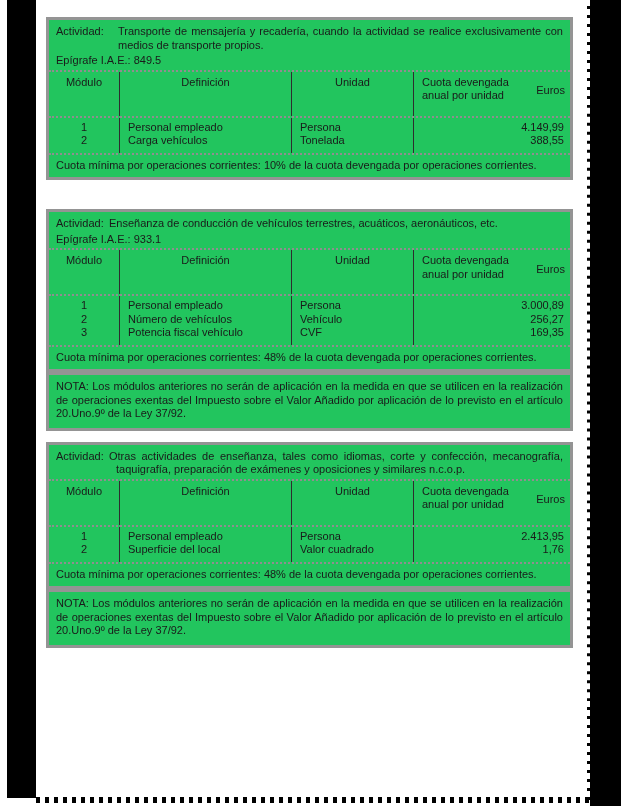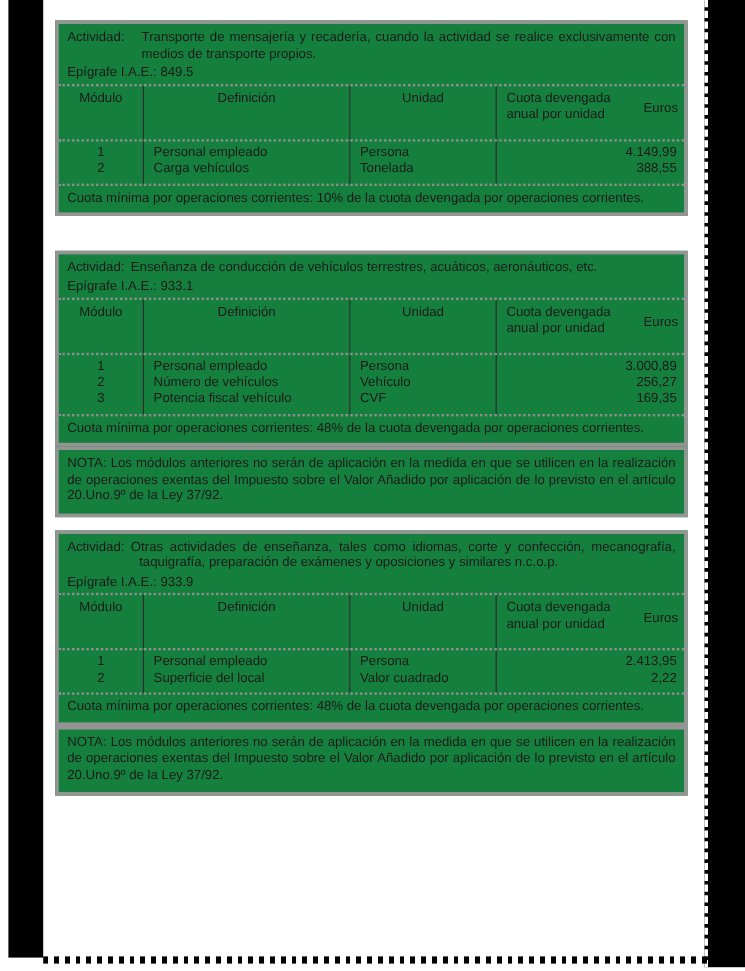--- a/index.html
+++ b/index.html
@@ -9,21 +9,21 @@
     color:#1a1a1a;font-size:11px;line-height:13.5px;
   }
   
   .band-left{position:absolute;left:7px;top:0;width:29px;height:798px;background:#000;}
   .band-right{position:absolute;right:0;top:0;width:34px;height:806px;background:#000;
     border-left:3px dashed #fff;box-sizing:border-box;}
   .dots-bottom{position:absolute;left:36px;top:797px;width:585px;height:6px;
     background:repeating-linear-gradient(to right,#000 0 4px,transparent 4px 9px);}
   
   .content{position:absolute;left:46px;top:17px;width:527px;}
-  .box,.nota{box-sizing:border-box;width:527px;background:#15803d;border:3px solid #949494;}
+  .box,.nota{box-sizing:border-box;width:527px;background:#22c55e;border:3px solid #949494;}
   .act-section{padding:5px 7px 2px 7px;}
   .hang{text-align:justify;}
   .hang .lbl{display:inline-block;text-indent:0;}
   .hang1{padding-left:62px;text-indent:-62px;}
   .hang1 .lbl{width:62px;}
   .hang2{padding-left:53px;text-indent:-53px;}
   .hang2 .lbl{width:53px;}
   .hang3{padding-left:60px;text-indent:-60px;}
   .hang3 .lbl{width:53px;}
   .epig{margin-top:2px;}
@@ -133,21 +133,20 @@
     <div class="tfoot">Cuota mínima por operaciones corrientes: 48% de la cuota devengada por operaciones corrientes.</div>
   </section>
 
   <div class="nota nota1">NOTA: Los módulos anteriores no serán de aplicación en la medida en que se utilicen en la realización de operaciones exentas del Impuesto sobre el Valor Añadido por aplicación de lo previsto en el artículo 20.Uno.9º de la Ley 37/92.</div>
 
   <section class="box b3">
     <div class="act-section">
       <div class="hang hang3">
         <span class="lbl">Actividad:</span><span>Otras actividades de enseñanza, tales como idiomas, corte y confección, mecanografía, taquigrafía, preparación de exámenes y oposiciones y similares n.c.o.p.</span>
       </div>
-      <div class="epig">Epígrafe I.A.E.: 933.9</div>
     </div>
     <div class="thead">
       <div class="hc">Módulo</div>
       <div class="hc">Definición</div>
       <div class="hc">Unidad</div>
       <div class="hc hc-cuota">
         <span>Cuota devengada</span><br>
         <span>anual por unidad</span>
         <span class="euros">Euros</span>
       </div>
@@ -160,21 +159,21 @@
       <div class="col c-def">
         <div>Personal empleado</div>
         <div>Superficie del local</div>
       </div>
       <div class="col c-uni">
         <div>Persona</div>
         <div>Valor cuadrado</div>
       </div>
       <div class="col c-amt">
         <div>2.413,95</div>
-        <div>2,22</div>
+        <div>1,76</div>
       </div>
     </div>
     <div class="tfoot">Cuota mínima por operaciones corrientes: 48% de la cuota devengada por operaciones corrientes.</div>
   </section>
 
   <div class="nota">NOTA: Los módulos anteriores no serán de aplicación en la medida en que se utilicen en la realización de operaciones exentas del Impuesto sobre el Valor Añadido por aplicación de lo previsto en el artículo 20.Uno.9º de la Ley 37/92.</div>
 
 </div>
 
 </body></html>

